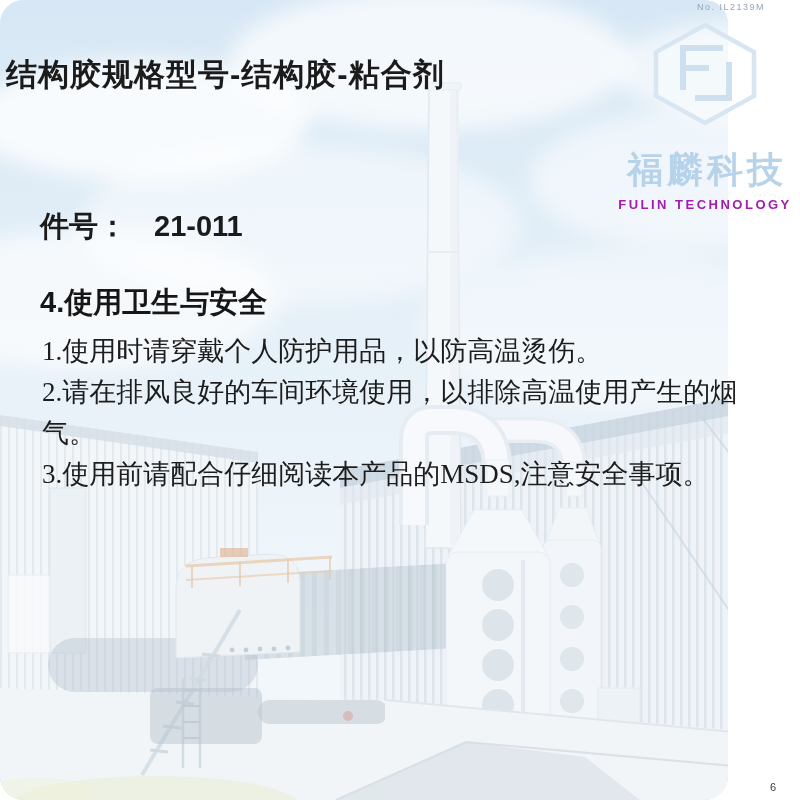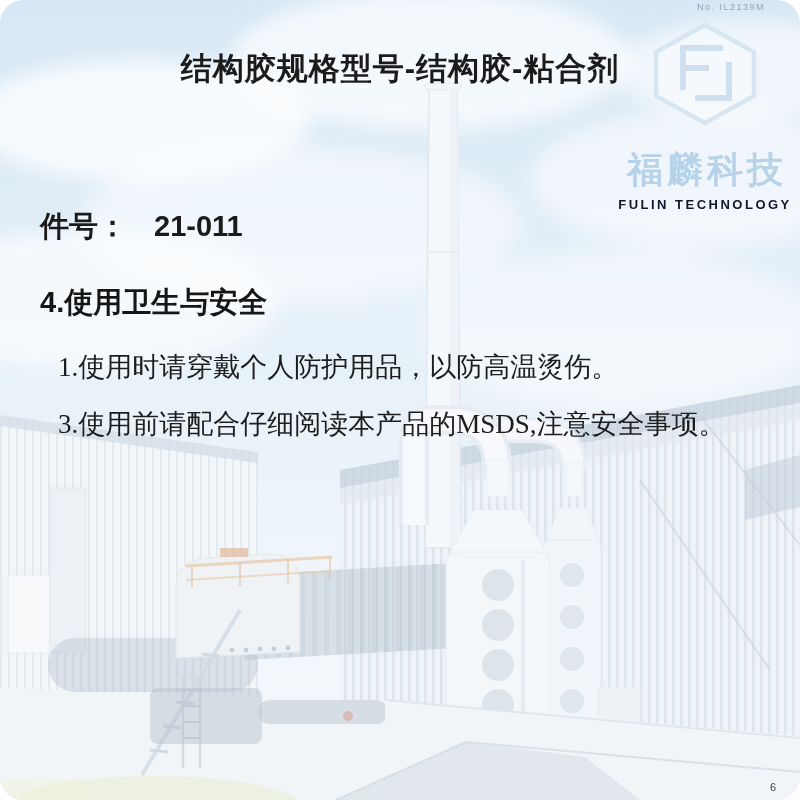--- a/index.html
+++ b/index.html
@@ -1,42 +1,42 @@
 <!DOCTYPE html>
 <html><head>
 <meta charset="utf-8">
 <style>
   html,body{margin:0;padding:0;background:#ffffff;}
   body{width:800px;height:800px;overflow:hidden;font-family:"Liberation Sans",sans-serif;}
-  .page{position:relative;width:800px;height:800px;background:#ffffff;}
+  .page{position:relative;width:728px;height:800px;background:#ffffff;}
   .photo-wrap{position:absolute;inset:0;border-radius:24px;overflow:hidden;background:#ffffff;}
   .photo{display:block;}
 
   .doc-no{position:absolute;top:2px;left:697px;font-size:9px;color:#96a3b0;letter-spacing:1.5px;white-space:nowrap;}
 
-  .title{position:absolute;top:48px;left:0;width:100%;margin:0;text-align:center;
+  .title{position:absolute;top:48px;left:0;width:100%;margin:6px;text-align:left;
          font-size:31px;font-weight:bold;color:#1b1b1b;letter-spacing:1px;}
 
   .field{position:absolute;left:40px;font-size:29px;font-weight:bold;color:#1b1b1b;white-space:nowrap;}
   .field-product{top:127px;}
   .field-part{top:207px;}
   .field .fvalue{margin-left:27px;}
 
   .section-heading{position:absolute;left:40px;top:283px;margin:0;
                    font-size:29px;font-weight:bold;color:#161616;text-align:right;}
 
   .instructions{position:absolute;left:42px;top:331px;width:715px;
                 font-size:27px;line-height:41px;color:#1d1d1d;
                 font-family:"Liberation Serif",serif;}
-  .instructions p{margin:16px;}
+  .instructions p{margin:0;}
 
   .logo{position:absolute;left:615px;top:22px;width:180px;text-align:center;}
   .logo-mark{display:block;margin:0 auto;width:124px;height:104px;}
   .logo-cn{margin-top:20px;font-size:36px;font-weight:bold;color:#b7d3ea;letter-spacing:4px;padding-left:4px;white-space:nowrap;}
-  .logo-en{margin-top:2px;font-size:13px;font-weight:bold;color:#0f172a;letter-spacing:2.5px;white-space:nowrap;}
+  .logo-en{margin-top:2px;font-size:13px;font-weight:bold;color:#a21caf;letter-spacing:2.5px;white-space:nowrap;}
 
   .page-num{position:absolute;left:770px;top:781px;font-size:11px;color:#39424a;}
 </style>
 </head>
 <body>
 
 <div class="page">
 
   <div class="photo-wrap">
     <svg class="photo" width="800" height="800" viewBox="0 0 800 800" aria-hidden="true">
@@ -180,18 +180,19 @@
 
 
   <div class="field field-part">
     <span class="flabel">件号：</span><span class="fvalue">21-011</span>
   </div>
 
   <h2 class="section-heading">4.使用卫生与安全</h2>
 
   <div class="instructions">
     <p>1.使用时请穿戴个人防护用品，以防高温烫伤。</p>
+    <p>2.请在排风良好的车间环境使用，以排除高温使用产生的烟气。</p>
     <p>3.使用前请配合仔细阅读本产品的MSDS,注意安全事项。</p>
   </div>
 
   <div class="page-num">6</div>
 
 </div>
 
 </body></html>

